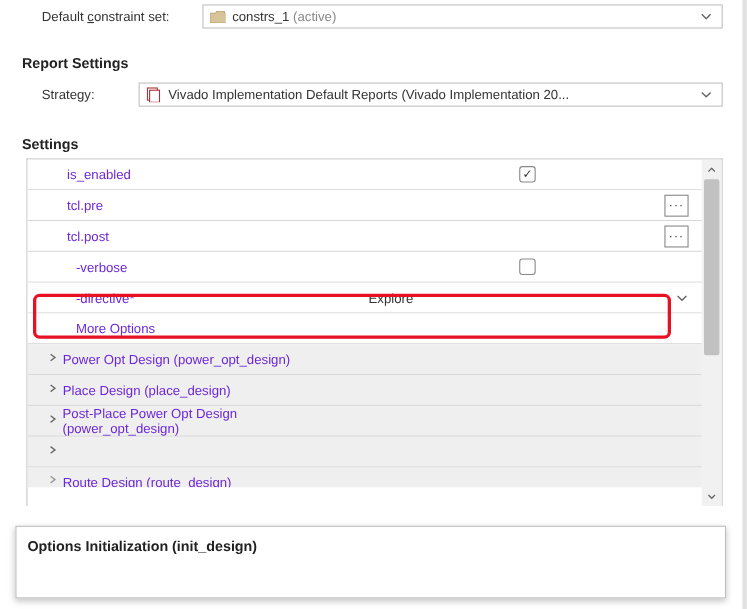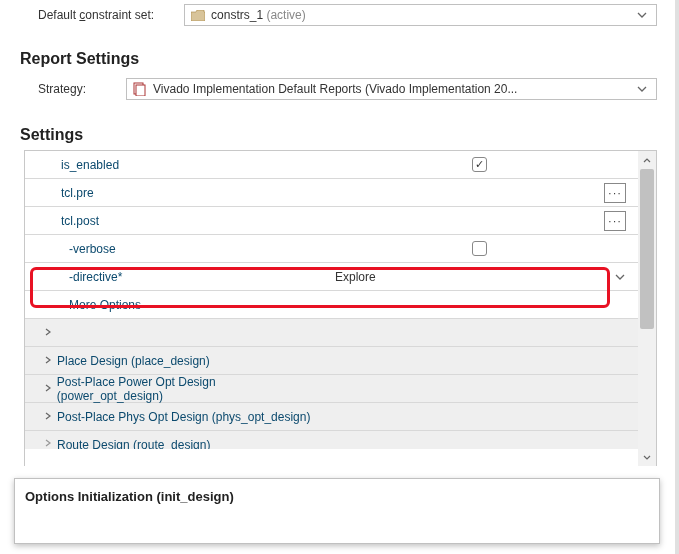--- a/index.html
+++ b/index.html
@@ -51,21 +51,21 @@
     .dropdown-text .paren { color: #888; }
     .chevron {
       width: 16px;
       display: flex;
       align-items: center;
       justify-content: center;
       color: #666;
     }
     .section-header {
       font-weight: bold;
-      font-size: 16px;
+      font-size: 13px;
       color: #222;
       padding: 14px 0 6px 2px;
     }
     .strategy-row {
       display: flex;
       align-items: center;
       padding: 4px 0 12px 20px;
       gap: 12px;
     }
     .strategy-label {
@@ -117,21 +117,21 @@
       justify-content: center;
       color: #666;
       font-size: 9px;
     }
     .scroll-arrow.up { top: 0; }
     .scroll-arrow.down { bottom: 0; }
     
     .scrollbar-thumb { top: 18px; height: 160px; }
     .grow { border-bottom: 1px solid #d8d8d8; display: flex; align-items: center; height: 28px; background: #fff; }
     .grow.category { background: #efefef; }
-    .cell-name { flex: 0 0 296px; padding-left: 36px; color: #0c4a6e; }
+    .cell-name { flex: 0 0 296px; padding-left: 36px; color: #6d28d9; }
     .cell-name.level2 { padding-left: 44px; }
     .cell-name.catlevel { padding-left: 18px; display: flex; align-items: center; gap: 4px; }
     .cell-value { flex: 1; display: flex; align-items: center; padding: 0 8px; position: relative; }
     .checkbox {
       width: 15px; height: 15px; border: 1px solid #888; border-radius: 3px; margin: 0 auto; display: flex; align-items: center; justify-content: center; font-size: 11px; color: #333;
     }
     .browse-btn {
       width: 22px; height: 20px; border: 1px solid #888; background: #fff; display: flex; align-items: center; justify-content: center; margin-left: auto; margin-right: 4px; font-size: 11px; letter-spacing: 1px;
     }
     .highlight-row {
@@ -273,20 +273,21 @@
         <div class="cell-value"></div>
       </div>
 
       <div class="grow category">
         <div class="cell-name catlevel">
           <span class="expando">
             <svg width="8" height="8" viewBox="0 0 8 8">
                 <path d="M2 1 L6 4 L2 7" stroke="#666" stroke-width="1.2" fill="none"></path>
               </svg>
           </span>
+          <span class="cat-text">Power Opt Design (power_opt_design)</span>
         </div>
       </div>
 
       <div class="grow category">
         <div class="cell-name catlevel">
           <span class="expando">
             <svg width="8" height="8" viewBox="0 0 8 8">
                 <path d="M2 1 L6 4 L2 7" stroke="#666" stroke-width="1.2" fill="none"></path>
               </svg>
           </span>
@@ -305,21 +306,20 @@
         </div>
       </div>
 
       <div class="grow category">
         <div class="cell-name catlevel">
           <span class="expando">
             <svg width="8" height="8" viewBox="0 0 8 8">
                 <path d="M2 1 L6 4 L2 7" stroke="#666" stroke-width="1.2" fill="none"></path>
               </svg>
           </span>
-          <span class="cat-text">Post-Place Phys Opt Design (phys_opt_design)</span>
         </div>
       </div>
 
       <div class="grow category last-cut">
         <div class="cell-name catlevel">
           <span class="expando">
             <svg width="8" height="8" viewBox="0 0 8 8">
                 <path d="M2 1 L6 4 L2 7" stroke="#999" stroke-width="1.2" fill="none"></path>
               </svg>
           </span>

